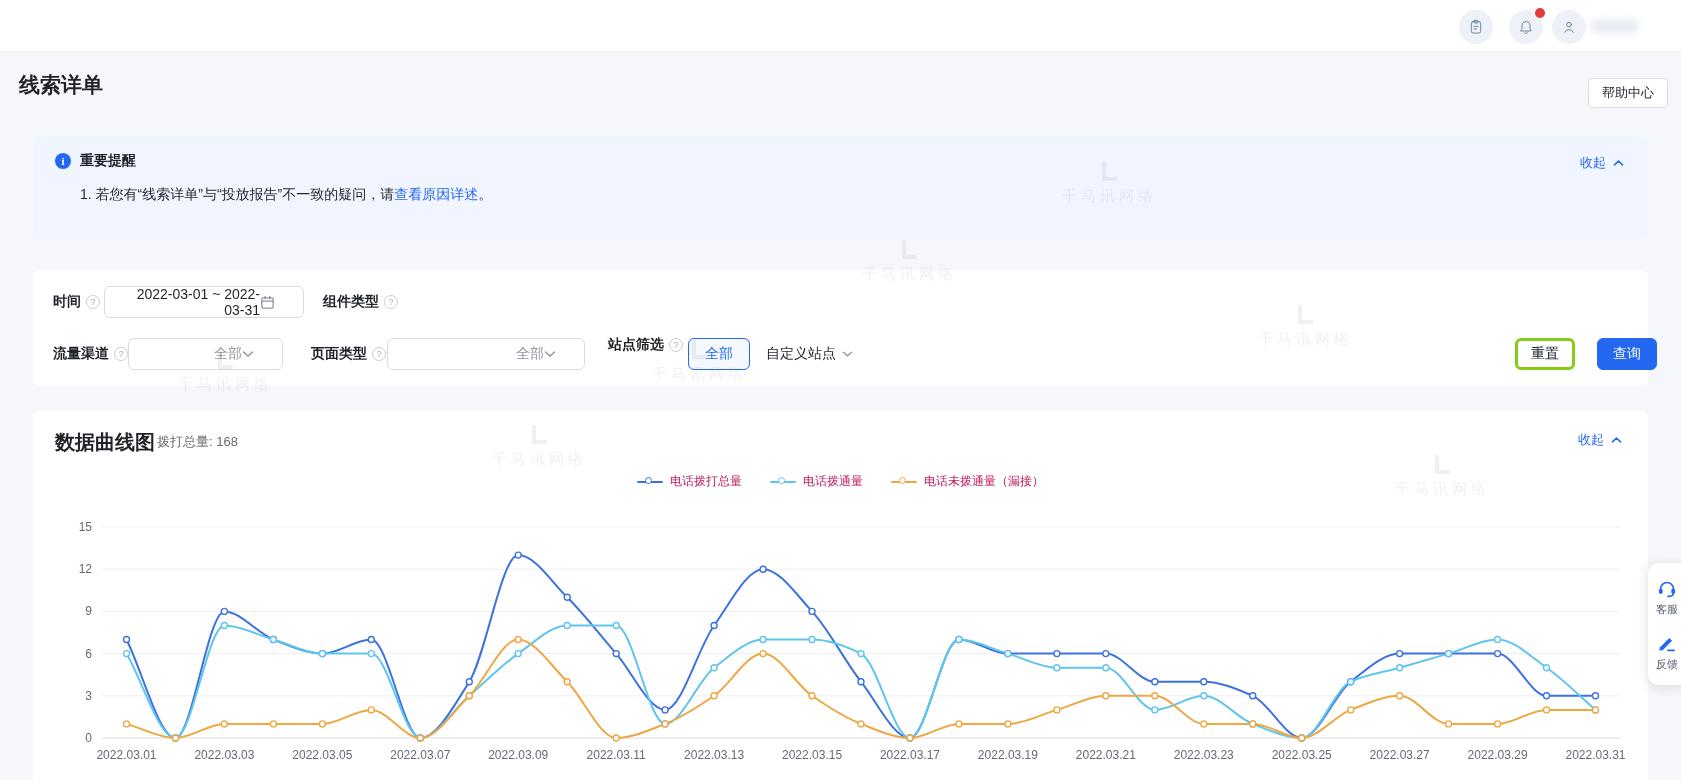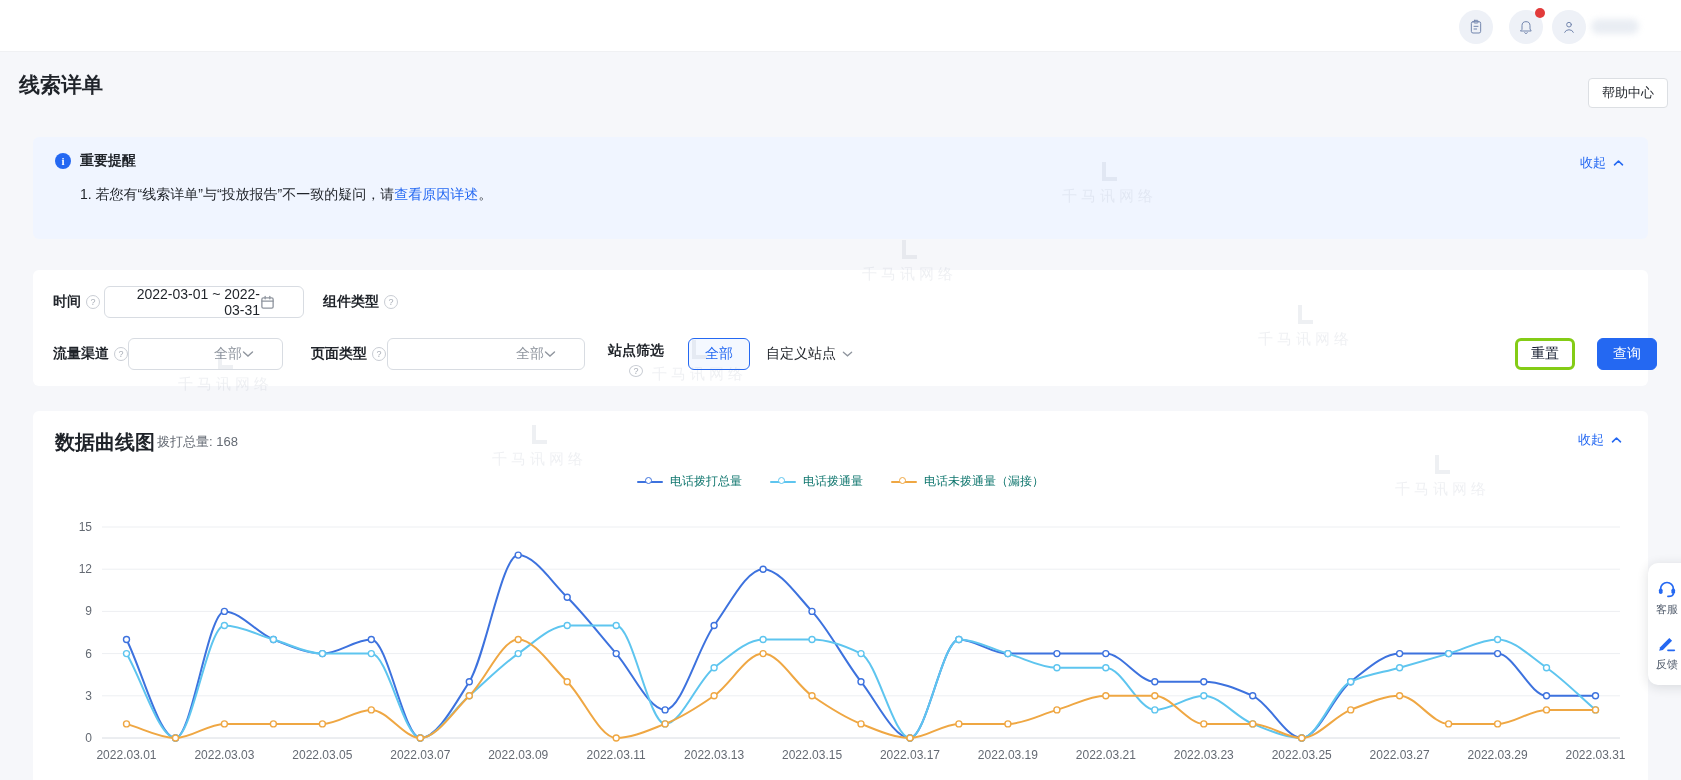--- a/index.html
+++ b/index.html
@@ -56,21 +56,21 @@
   
   .chart-card { position:absolute; left:33px; top:411px; width:1615px; height:369px; background:#fff; border-radius:6px 6px 0 0; }
   .chart-title { position:absolute; left:22px; top:18px; font-size:20px; font-weight:700; }
   .chart-total { position:absolute; left:124px; top:22px; font-size:13px; color:#646A73; }
   .chart-collapse { position:absolute; right:26px; top:20px; color:#2468F2; font-size:13px; display:flex; align-items:center; gap:7px; cursor:pointer; }
   .legend { position:absolute; left:0; right:0; top:62px; display:flex; justify-content:center; gap:28px; }
   .lg-item { display:flex; align-items:center; gap:7px; cursor:pointer; }
   .lg-mark { position:relative; width:26px; height:10px; display:inline-block; }
   .lg-line { position:absolute; left:0; right:0; top:4px; height:2px; background:currentColor; border-radius:1px; }
   .lg-dot { position:absolute; left:8px; top:0; width:7px; height:7px; border:1.6px solid currentColor; background:#fff; border-radius:50%; }
-  .lg-text { font-size:12px; color:#0f766e; }
+  .lg-text { font-size:12px; color:#be185d; }
   #chart-svg { position:absolute; left:12px; top:100px; }
   #chart-svg text { font-family:"Liberation Sans","DejaVu Sans",sans-serif; }
 
   
   .float-panel { position:absolute; left:1648px; top:563px; width:60px; height:122px; background:#fff; z-index:6;
                  border-radius:10px 0 0 10px; box-shadow:0 2px 12px rgba(31,35,41,.14);
                  display:flex; flex-direction:column; align-items:flex-start; justify-content:center; gap:15px; padding-left:8px; }
   .fp-item { display:flex; flex-direction:column; align-items:center; gap:3px; cursor:pointer; }
   .fp-item svg { stroke:#2468F2; fill:none; stroke-width:1.8; stroke-linecap:round; stroke-linejoin:round; }
   .fp-label { font-size:11px; color:#4E5969; }
@@ -160,21 +160,21 @@
     <div class="f-label" style="left:278px; top:68px;">
       <span>页面类型</span>
         <span class="q-icon">?</span>
     </div>
     <div class="ctl" style="left:354px; top:68px; width:198px;">
       <span class="val placeholder">全部</span>
       <svg class="chev-dn" viewBox="0 0 12 8">
           <path d="M1.5 2 L6 6 L10.5 2"></path>
         </svg>
     </div>
-    <div class="f-label" style="left:575px; top:72px;flex-direction:column;">
+    <div class="f-label" style="left:575px; top:59px;">
       <span>站点筛选</span>
         <span class="q-icon">?</span>
     </div>
     <div class="chip-all" style="left:655px; top:68px; width:62px;">全部</div>
     <div class="site-custom" style="left:733px; top:68px;">
       <span>自定义站点</span>
       <svg class="chev-dn" viewBox="0 0 12 8" style="width:11px;">
           <path d="M1.5 2 L6 6 L10.5 2" stroke="#4E5969" fill="none" stroke-width="1.4" stroke-linecap="round"></path>
         </svg>
     </div>

